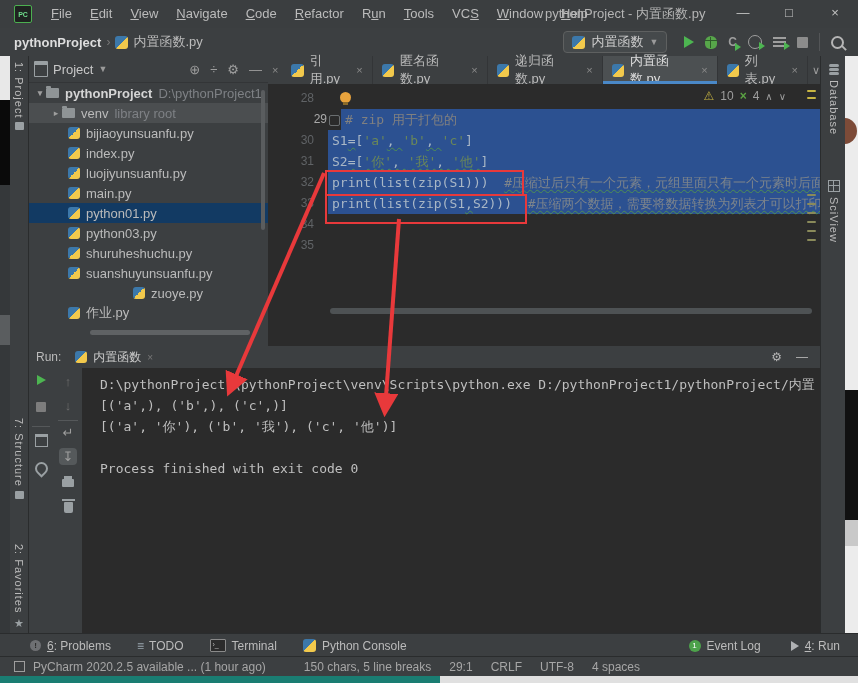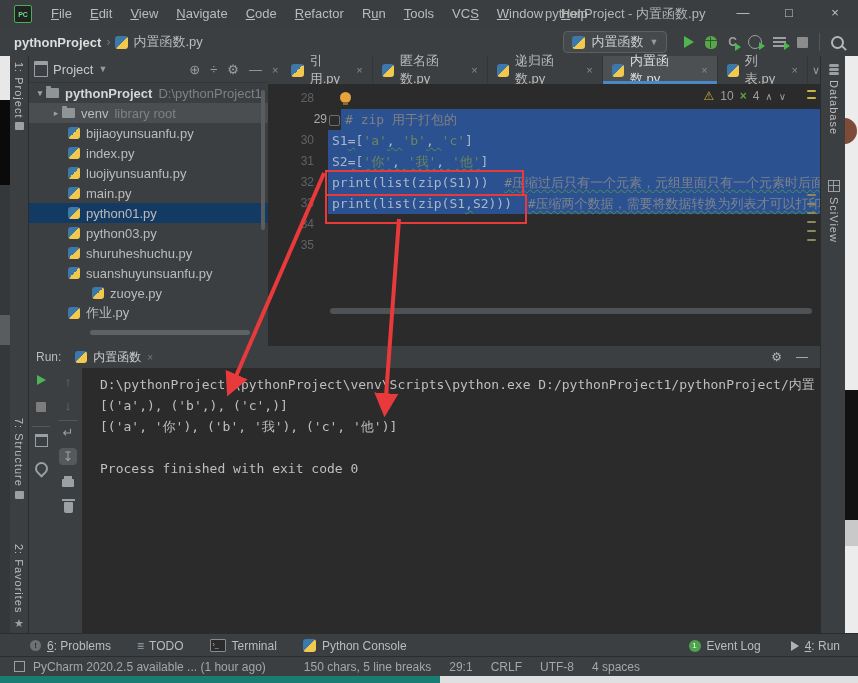--- a/index.html
+++ b/index.html
@@ -311,21 +311,21 @@
           <span>python03.py</span>
         </div>
         <div class="tree-row" style="padding-left: 40px;">
           <span class="py-icon"></span>
           <span>shuruheshuchu.py</span>
         </div>
         <div class="tree-row" style="padding-left: 40px;">
           <span class="py-icon"></span>
           <span>suanshuyunsuanfu.py</span>
         </div>
-        <div class="tree-row" style="padding-left: 64px;">
+        <div class="tree-row" style="padding-left: 40px; justify-content: center;">
           <span class="py-icon"></span>
           <span>zuoye.py</span>
         </div>
         <div class="tree-row" style="padding-left: 40px;">
           <span class="py-icon"></span>
           <span>作业.py</span>
         </div>
       </div>
     <div class="pp-vscroll"></div>
     <div class="pp-hscroll"></div>

